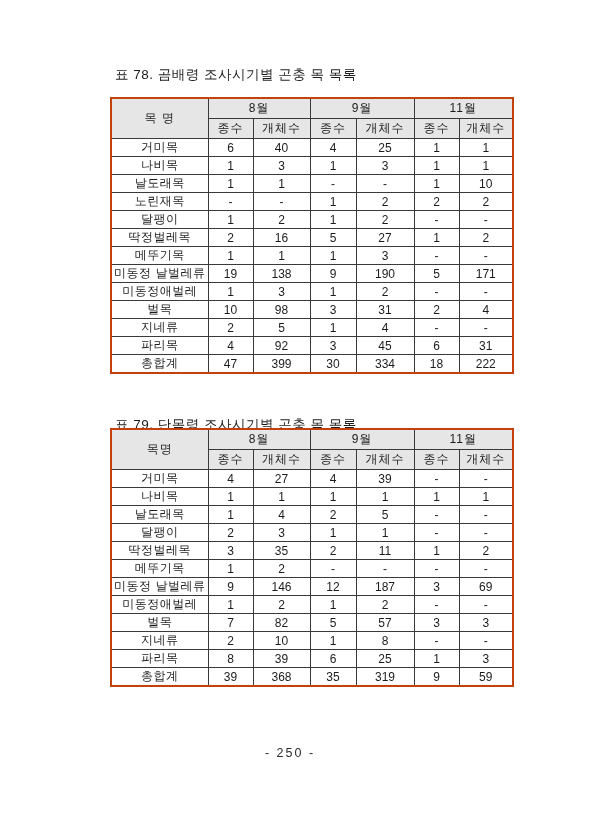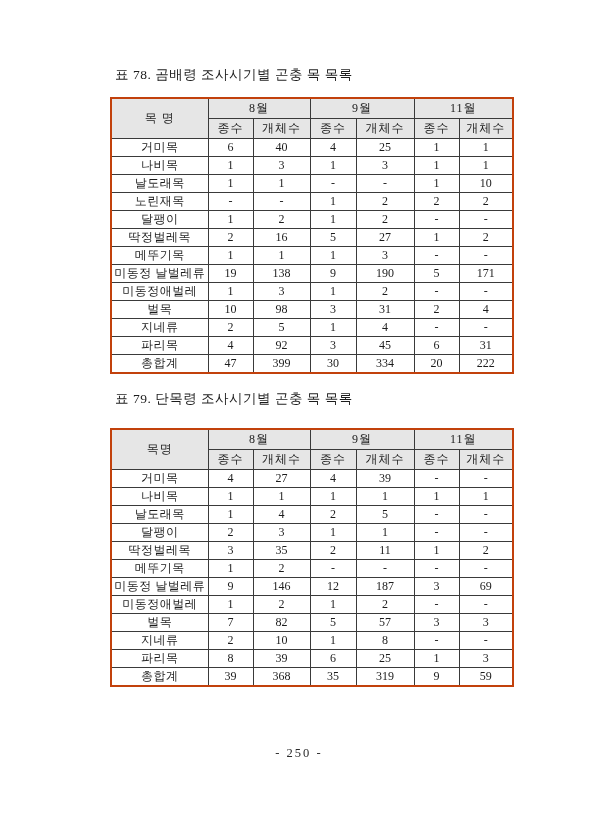--- a/index.html
+++ b/index.html
@@ -5,34 +5,34 @@
   html, body {
     margin: 0;
     padding: 0;
     background: #ffffff;
   }
   .page {
     position: relative;
     width: 606px;
     height: 840px;
     background: #ffffff;
-    font-family: Liberation Serif, serif;
+    font-family: Liberation Sans, sans-serif;
     color: #1c1c1c;
     overflow: hidden;
   }
   .caption {
     position: absolute;
     left: 115px;
     font-size: 13.5px;
     letter-spacing: 0.5px;
     color: #1c1c1c;
     white-space: nowrap;
   }
   .caption-1 { top: 66px; }
-  .caption-2 { top: 390px; }
+  .caption-2 { top: 416px; }
 
   table.datatable {
     position: absolute;
     left: 110px;
     width: 402px;
     border-collapse: collapse;
     table-layout: fixed;
     border: 2px solid #c2410c;
     font-size: 12px;
   }
@@ -62,21 +62,20 @@
 
   .page-number {
     position: absolute;
     top: 746px;
     left: 0;
     width: 580px;
     text-align: center;
     font-size: 12.5px;
     letter-spacing: 2px;
     color: #2a2a2a;
-    padding-left: 9px;
   }
 </style>
 </head>
 <body>
 
 <div class="page">
 
   <div class="caption caption-1">표 78. 곰배령 조사시기별 곤충 목 목록</div>
 
   <table class="datatable t1">
@@ -213,21 +212,21 @@
           <td>45</td>
           <td>6</td>
           <td>31</td>
         </tr>
         <tr>
           <td class="name-cell">총합계</td>
           <td>47</td>
           <td>399</td>
           <td>30</td>
           <td>334</td>
-          <td>20</td>
+          <td>18</td>
           <td>222</td>
         </tr>
       </tbody>
   </table>
 
   <div class="caption caption-2">표 79. 단목령 조사시기별 곤충 목 목록</div>
 
   <table class="datatable t2">
     <colgroup>
       <col style="width:97px">

